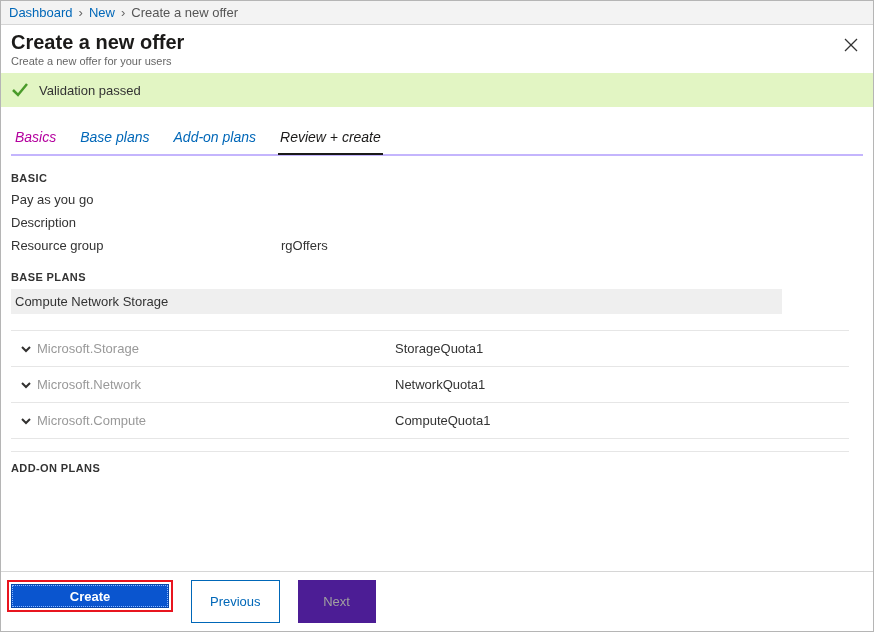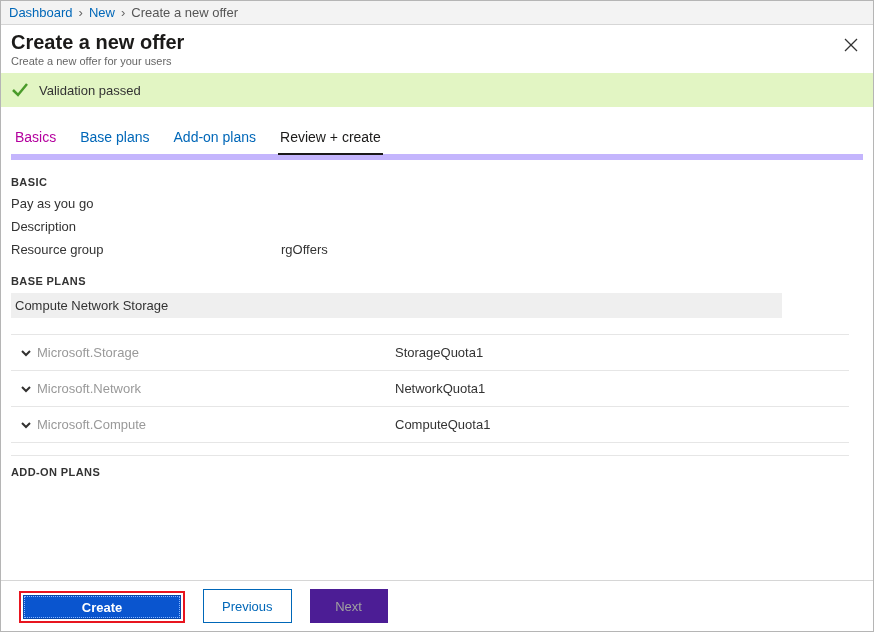--- a/index.html
+++ b/index.html
@@ -45,22 +45,23 @@
     color: #333;
   }
   .check-icon { width: 18px; height: 18px; }
   .check-icon svg { width: 18px; height: 18px; }
 
   .content { padding: 16px 10px 0 10px; flex: 1; overflow: hidden; }
 
   .tabs {
     display: flex;
     gap: 20px;
-    border-bottom: 6px solid #c4b5fd;
+    border-bottom: 2px solid #c4b5fd;
     padding-left: 2px;
+    font-style: italic;
   }
   .tab {
     padding: 6px 2px 8px 2px;
     font-size: 14px;
     cursor: pointer;
   }
   .tab-basics { color: #b4009e; }
   .tab-blue { color: #0067b8; }
   .tab-active { color: #1b1a19; border-bottom: 2px solid #1b1a19; margin-bottom: -1px; }
 
@@ -98,26 +99,26 @@
     color: #323130;
   }
   .chevron svg { width: 12px; height: 12px; stroke: #323130; stroke-width: 2; fill: none; }
   .provider { flex: 0 0 358px; color: #999; font-size: 13px; }
   .quota { color: #333; font-size: 13px; }
 
   .addon-divider { border-top: 1px solid #e6e6e6; margin-top: 12px; width: 838px; }
 
   .button-bar {
     border-top: 1px solid #d6d6d6;
-    padding: 8px 18px;
+    padding: 8px 6px;
     display: flex;
     gap: 18px;
-    align-items: flex-end;
-  }
-  .btn { height: 34px; min-width: 78px; display: inline-flex; align-items: center; justify-content: center; font-size: 13px; cursor: pointer; }
+    align-items: flex-start;
+  }
+  .btn { height: 43px; min-width: 78px; display: inline-flex; align-items: center; justify-content: center; font-size: 13px; cursor: pointer; }
   .btn-create-wrap {
     border: 2px solid #e8151f;
     padding: 3px;
   }
   .btn-create {
     background: #0a55cf;
     color: #fff;
     width: 156px;
     height: 22px;
     border: 1px dotted #8ab8ff;

